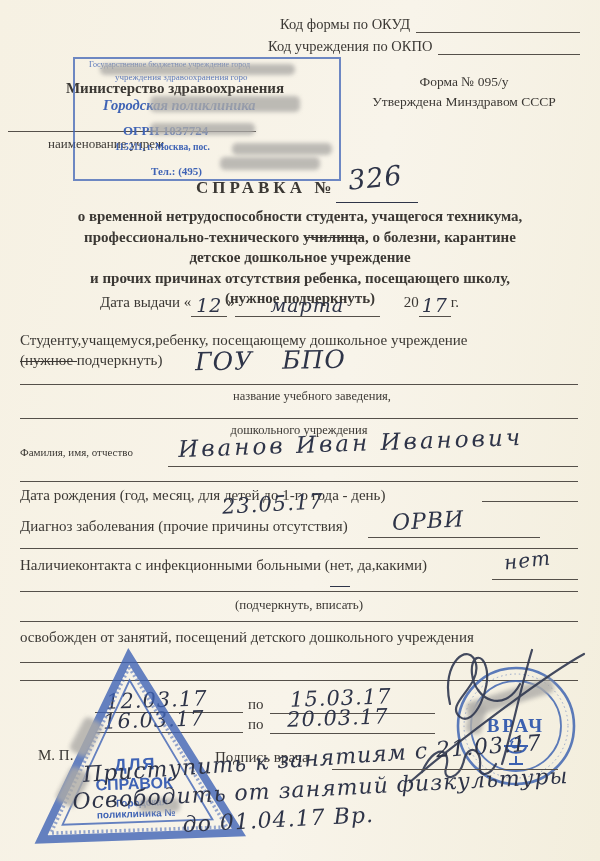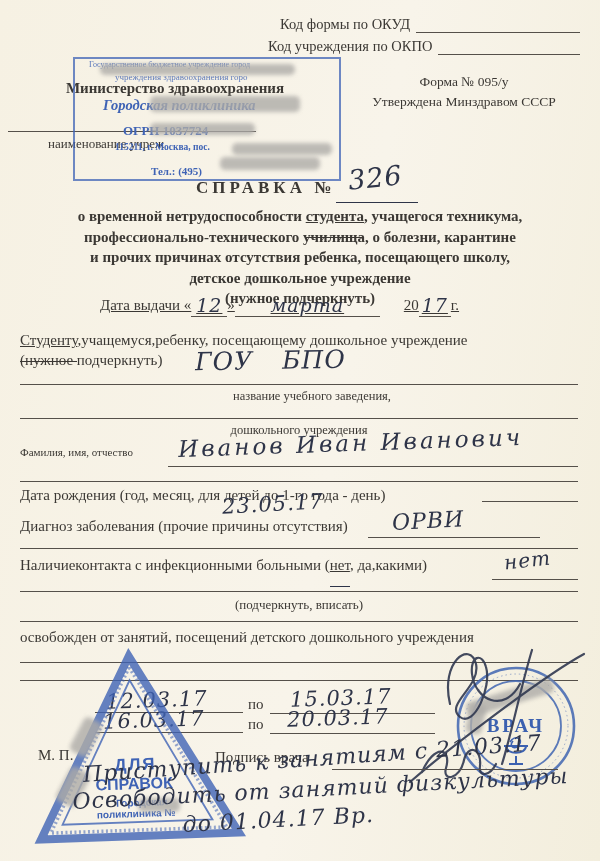--- a/index.html
+++ b/index.html
@@ -22,21 +22,21 @@
   .row{position:absolute;display:flex;align-items:flex-end;}
   .fill{flex:1;border-bottom:1.3px solid #55504a;margin-left:6px;height:15px;}
   .blue{color:#3f63b5;font-family:"Liberation Serif",serif;}
   .stampbox{
     position:absolute;border:2px solid rgba(63,99,181,.75);
   }
   .smudge{
     position:absolute;background:#aeaca8;opacity:.8;filter:blur(2px);border-radius:5px;
   }
   .uline{border-bottom:1.4px solid #55504a;text-align:center;display:inline-block;}
-  .hand-u{border-bottom:1.8px solid #2e3448;padding-bottom:13px;text-decoration:underline;}
+  .hand-u{border-bottom:1.8px solid #2e3448;padding-bottom:13px;}
   svg{position:absolute;overflow:visible;}
 </style>
 </head>
 <body>
 
 <div class="page">
 
   <div class="row print" style="left:280px;top:16px;width:300px;font-size:14.5px;">
     <span>Код формы  по ОКУД</span>
     <span class="fill"></span>
@@ -70,26 +70,26 @@
   <div class="smudge" style="left:232px;top:143px;width:100px;height:12px;"></div>
   <div class="smudge" style="left:220px;top:157px;width:100px;height:13px;"></div>
 
   <div class="abs print b" style="left:196px;top:178px;font-size:17px;letter-spacing:4px;">СПРАВКА №</div>
   <div class="abs hw" style="left:348px;top:162px;font-size:27px;transform:rotate(-6deg);">326</div>
   <div class="rule" style="left:336px;top:202px;width:82px;border-color:#2e3448;"></div>
 
   <div class="abs print b ctr" style="left:20px;top:206px;width:560px;font-size:15px;line-height:20.5px;">
     <div><span>о временной нетрудоспособности </span><span class="hand-u" style="border-color:#3b3834;">студента</span><span>, учащегося техникума,</span></div>
     <div>профессионально-технического училища, о болезни, карантине</div>
+    <div>детское дошкольное учреждение</div>
     <div>и прочих причинах отсутствия ребенка, посещающего школу,</div>
-    <div>детское дошкольное учреждение</div>
     <div>(нужное подчеркнуть)</div>
   </div>
 
-  <div class="row print" style="left:100px;top:294px;font-size:15px;align-items:center;text-decoration:underline;">
+  <div class="row print" style="left:100px;top:294px;font-size:15px;align-items:flex-start;">
     <span>Дата выдачи «</span>
     <span class="uline hw" style="width:36px;font-size:19px;">12</span>
     <span>»</span>
     <span class="uline hw" style="width:145px;font-size:19px;">марта</span>
     <span style="margin-left:24px;">20</span>
     <span class="uline hw" style="width:32px;font-size:19px;">17</span>
     <span>г.</span>
   </div>
 
   <div class="abs print" style="left:20px;top:332px;font-size:15px;"><span class="hand-u" style="border-color:#3b3834;">Студенту</span><span>,учащемуся,ребенку, посещающему дошкольное учреждение</span></div>

